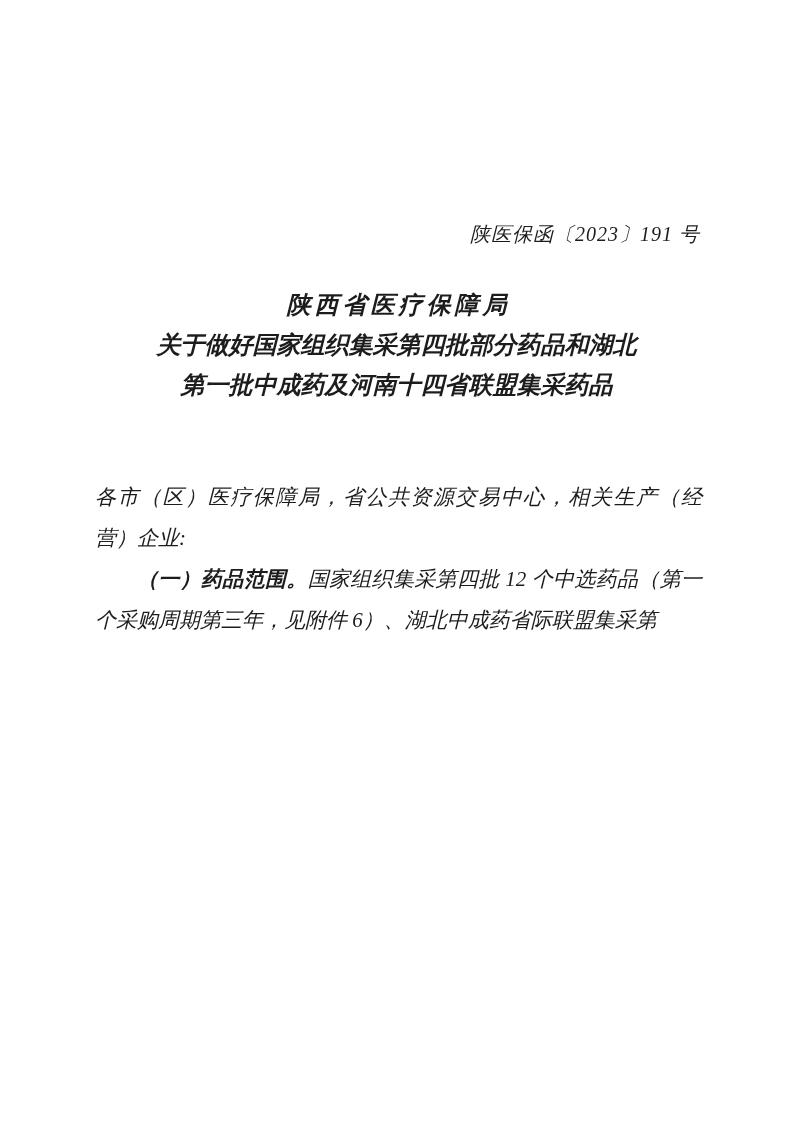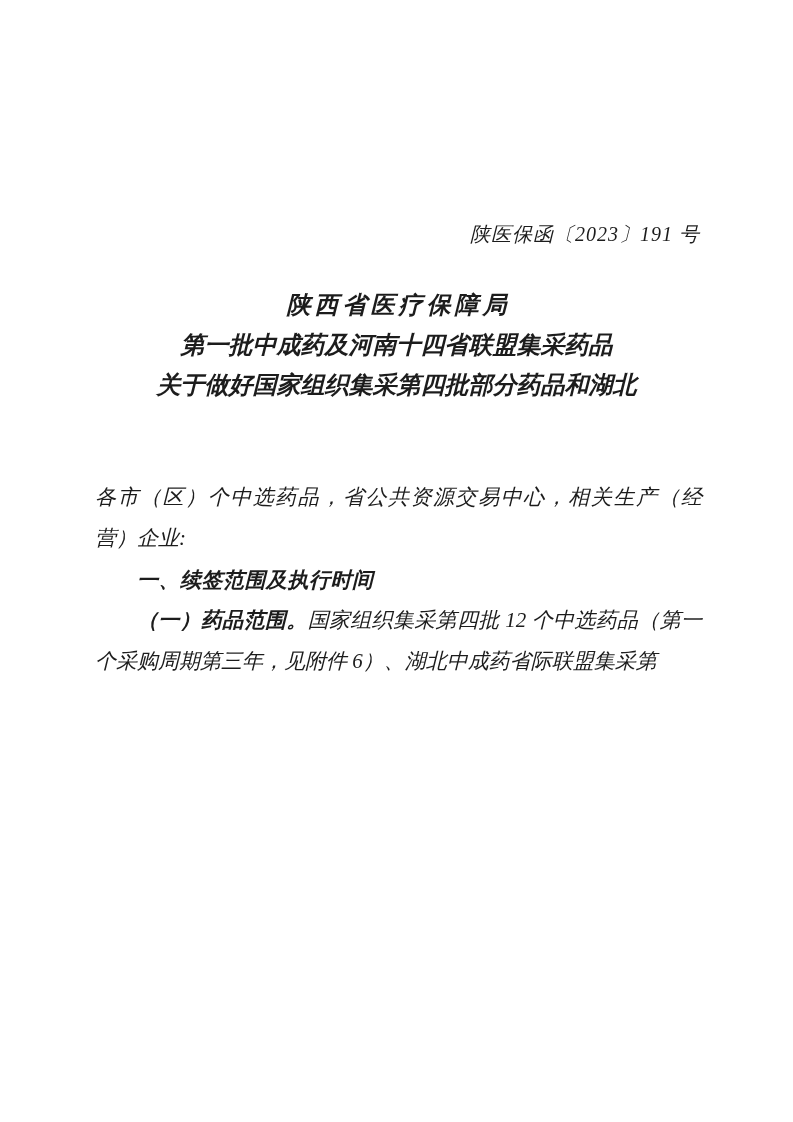--- a/index.html
+++ b/index.html
@@ -71,28 +71,27 @@
 </style>
 </head>
 <body>
 
 <div class="page">
 
   <div class="doc-number">陕医保函〔2023〕191 号</div>
 
   <div class="title-block">
     <div class="title-line-agency">陕西省医疗保障局</div>
+    <div>关于做好国家组织集采第四批部分药品和湖北</div>
     <div>第一批中成药及河南十四省联盟集采药品</div>
-    <div>关于做好国家组织集采第四批部分药品和湖北</div>
   </div>
 
   <div class="content">
-    <p class="salutation">各市（区）个中选药品，省公共资源交易中心，相关生产（经营）企业:</p>
+    <p class="salutation">各市（区）医疗保障局，省公共资源交易中心，相关生产（经营）企业:</p>
 
 
-    <p class="para-indent section-heading">一、续签范围及执行时间</p>
 
     <p class="para-indent">
       <span class="item-label">（一）药品范围。</span><span>国家组织集采第四批 12 个中选药品（第一个采购周期第三年，见附件 6）、湖北中成药省际联盟集采第</span>
     </p>
   </div>
 
 </div>
 
 </body></html>

